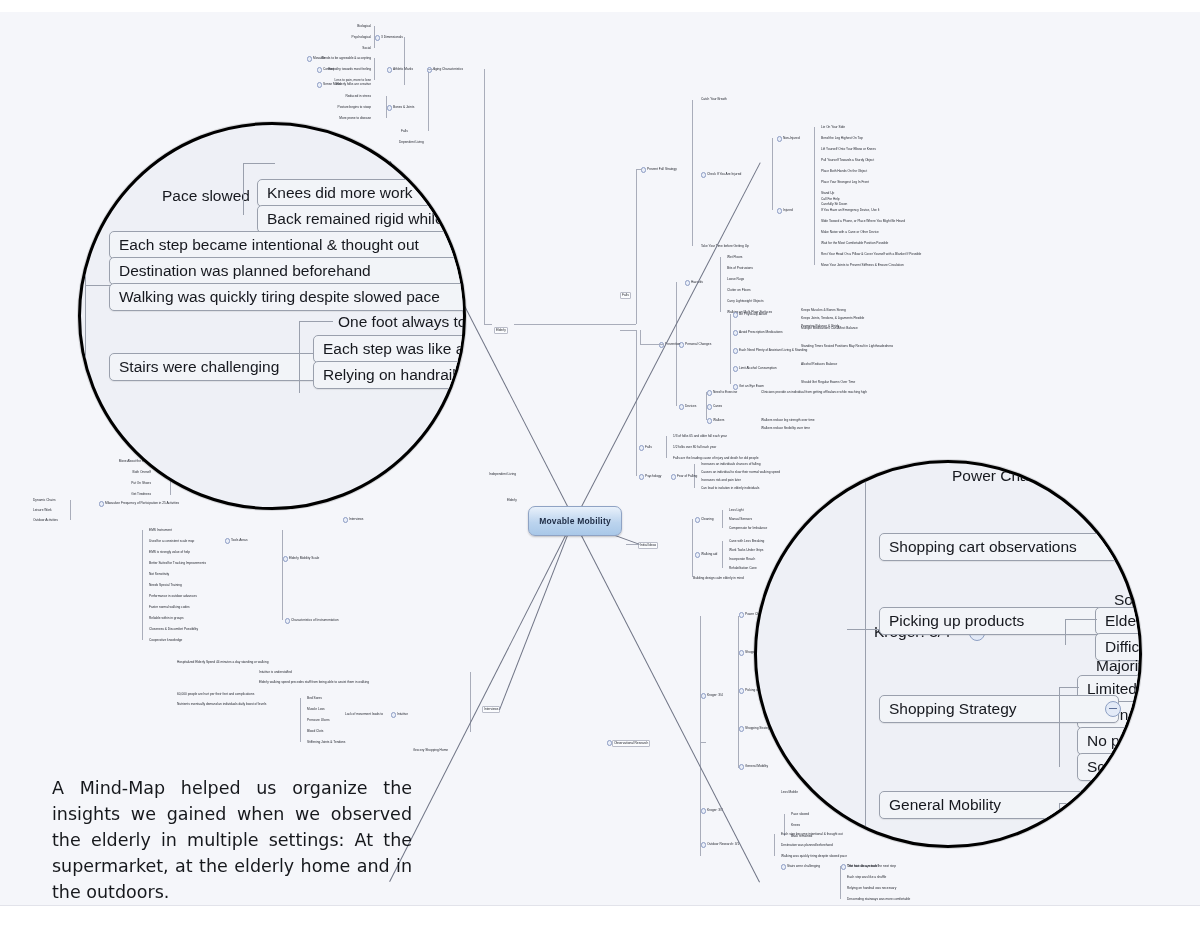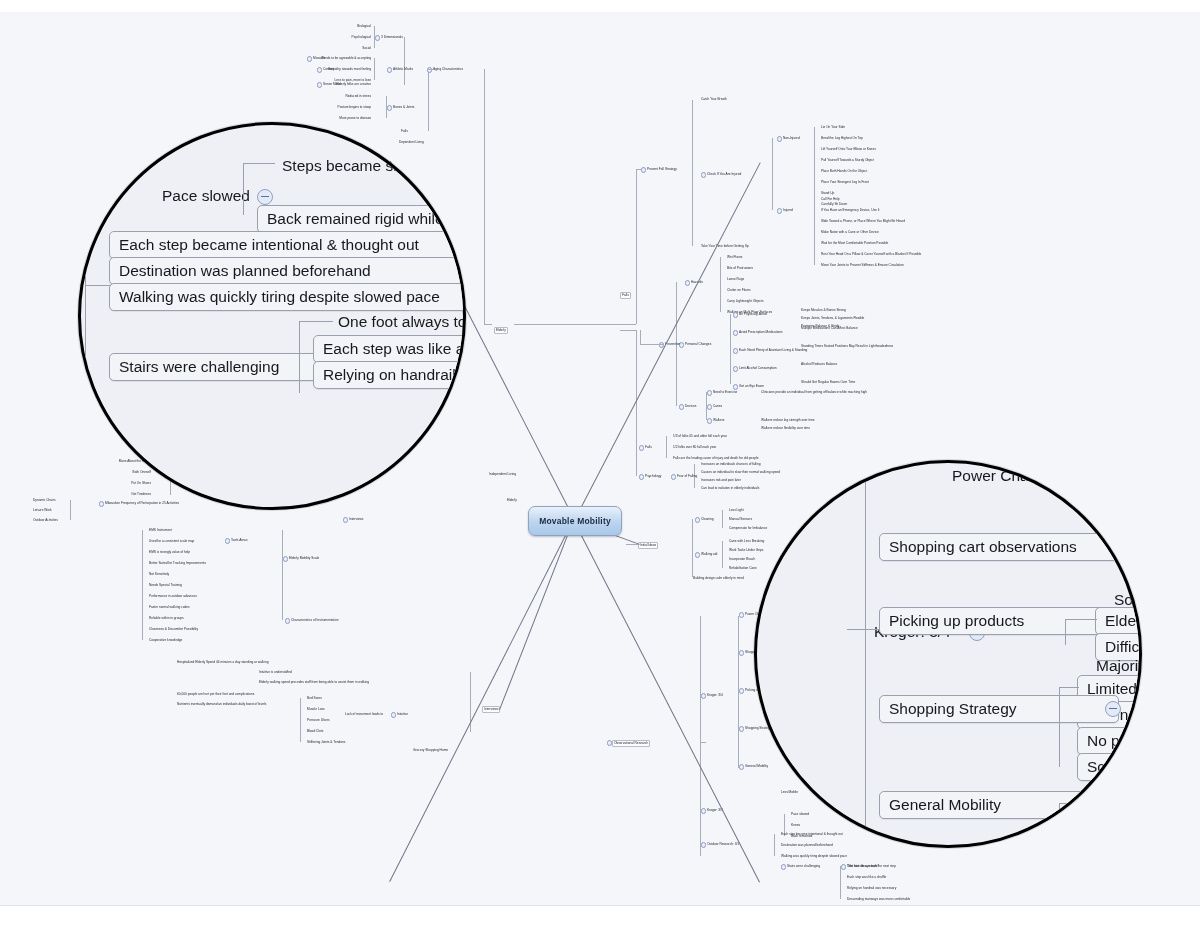--- a/index.html
+++ b/index.html
@@ -342,21 +342,21 @@
       </div>
 
     <div id="central">
       <span>Movable Mobility</span>
     </div>
 
     <div class="lens" id="lens-left" style="left:78px;top:110px;width:382px;height:382px;">
       <div class="lens-inner" id="lens-left-inner" style="width:520px;height:440px;left:-20px;top:-20px;">
           <div class="znode zplain" style="left: 92px; top: 78px;"><span>Pace slowed</span></div>
           <div class="zcollapse" style="left: 196.2px; top: 84px;"></div>
-          <div class="znode zplain" style="left: 212px; top: 48px;"><span>Steps became smaller</span></div>
+          <div class="znode zbox" style="left: 196px; top: 74px; width: 300px;"><span>Knees did more work</span></div>
           <div class="znode zbox" style="left: 196px; top: 100px; width: 300px;"><span>Back remained rigid while walkin</span></div>
           <div class="znode zbox" style="left: 48px; top: 126px; width: 400px;"><span>Each step became intentional &amp; thought out</span></div>
           <div class="znode zbox" style="left: 48px; top: 152px; width: 400px;"><span>Destination was planned beforehand</span></div>
           <div class="znode zbox" style="left: 48px; top: 178px; width: 400px;"><span>Walking was quickly tiring despite slowed pace</span></div>
           <div class="znode zbox" style="left: 48px; top: 248px; width: 250px;"><span>Stairs were challenging</span></div>
           <div class="zcollapse" style="left: 304px; top: 254px;"></div>
           <div class="znode zplain" style="left: 268px; top: 204px;"><span>One foot always took th</span></div>
           <div class="znode zbox" style="left: 252px; top: 230px; width: 270px;"><span>Each step was like a sh</span></div>
           <div class="znode zbox" style="left: 252px; top: 256px; width: 270px;"><span>Relying on handrail w</span></div>
           <div class="zline h" style="left: 24px; top: 180px; width: 26px; height: 1px;"></div>
@@ -405,15 +405,16 @@
           <div class="zline h" style="left: 378px; top: 82px; width: 20px; height: 1px;"></div>
           <div class="zline v" style="left: 318px; top: 176px; width: 1px; height: 26px;"></div>
           <div class="zline h" style="left: 318px; top: 176px; width: 32px; height: 1px;"></div>
           <div class="zline v" style="left: 312px; top: 244px; width: 1px; height: 80px;"></div>
           <div class="zline h" style="left: 312px; top: 244px; width: 20px; height: 1px;"></div>
           <div class="zline v" style="left: 312px; top: 360px; width: 1px; height: 26px;"></div>
           <div class="zline h" style="left: 312px; top: 360px; width: 20px; height: 1px;"></div>
         </div>
     </div>
 
+    <p id="caption">A Mind-Map helped us organize the insights we gained when we observed the elderly in multiple settings: At the supermarket, at the elderly home and in the outdoors.</p>
 
   </div>
 </div>
 
 </body></html>

